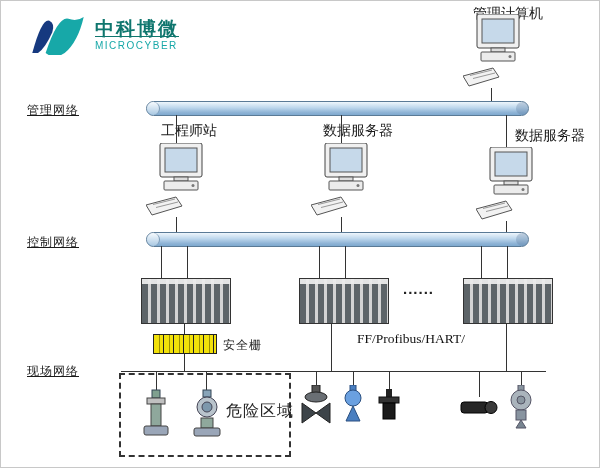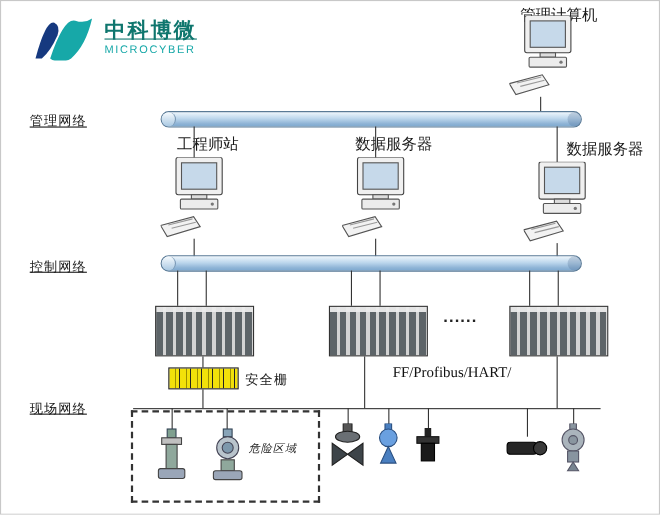--- a/index.html
+++ b/index.html
@@ -59,21 +59,21 @@
     border:2px dashed #333; box-sizing:border-box;
   }
 
   .fieldbus-text {
     position:absolute; left:356px; top:329px; width:140px;
     font-family:"Liberation Serif", serif; font-size:13.5px; color:#111; line-height:17px;
   }
   .fieldbus-text .l2 { margin-left:24px; }
 
   .ellipsis { position:absolute; left:402px; top:279px; font-size:15px; font-weight:bold; letter-spacing:1px; }
-  .hazard-lbl { position:absolute; left:225px; top:400px; font-size:10px; letter-spacing:1px;font-style:italic; }
+  .hazard-lbl { position:absolute; left:225px; top:400px; font-size:16px; letter-spacing:1px; }
   .barrier-lbl { position:absolute; left:222px; top:336px; font-size:12px; letter-spacing:1px; }
 </style>
 </head>
 <body>
 
 <div class="canvas">
 
   <svg width="0" height="0" style="position:absolute">
     <defs>
       <g id="pc-icon">

